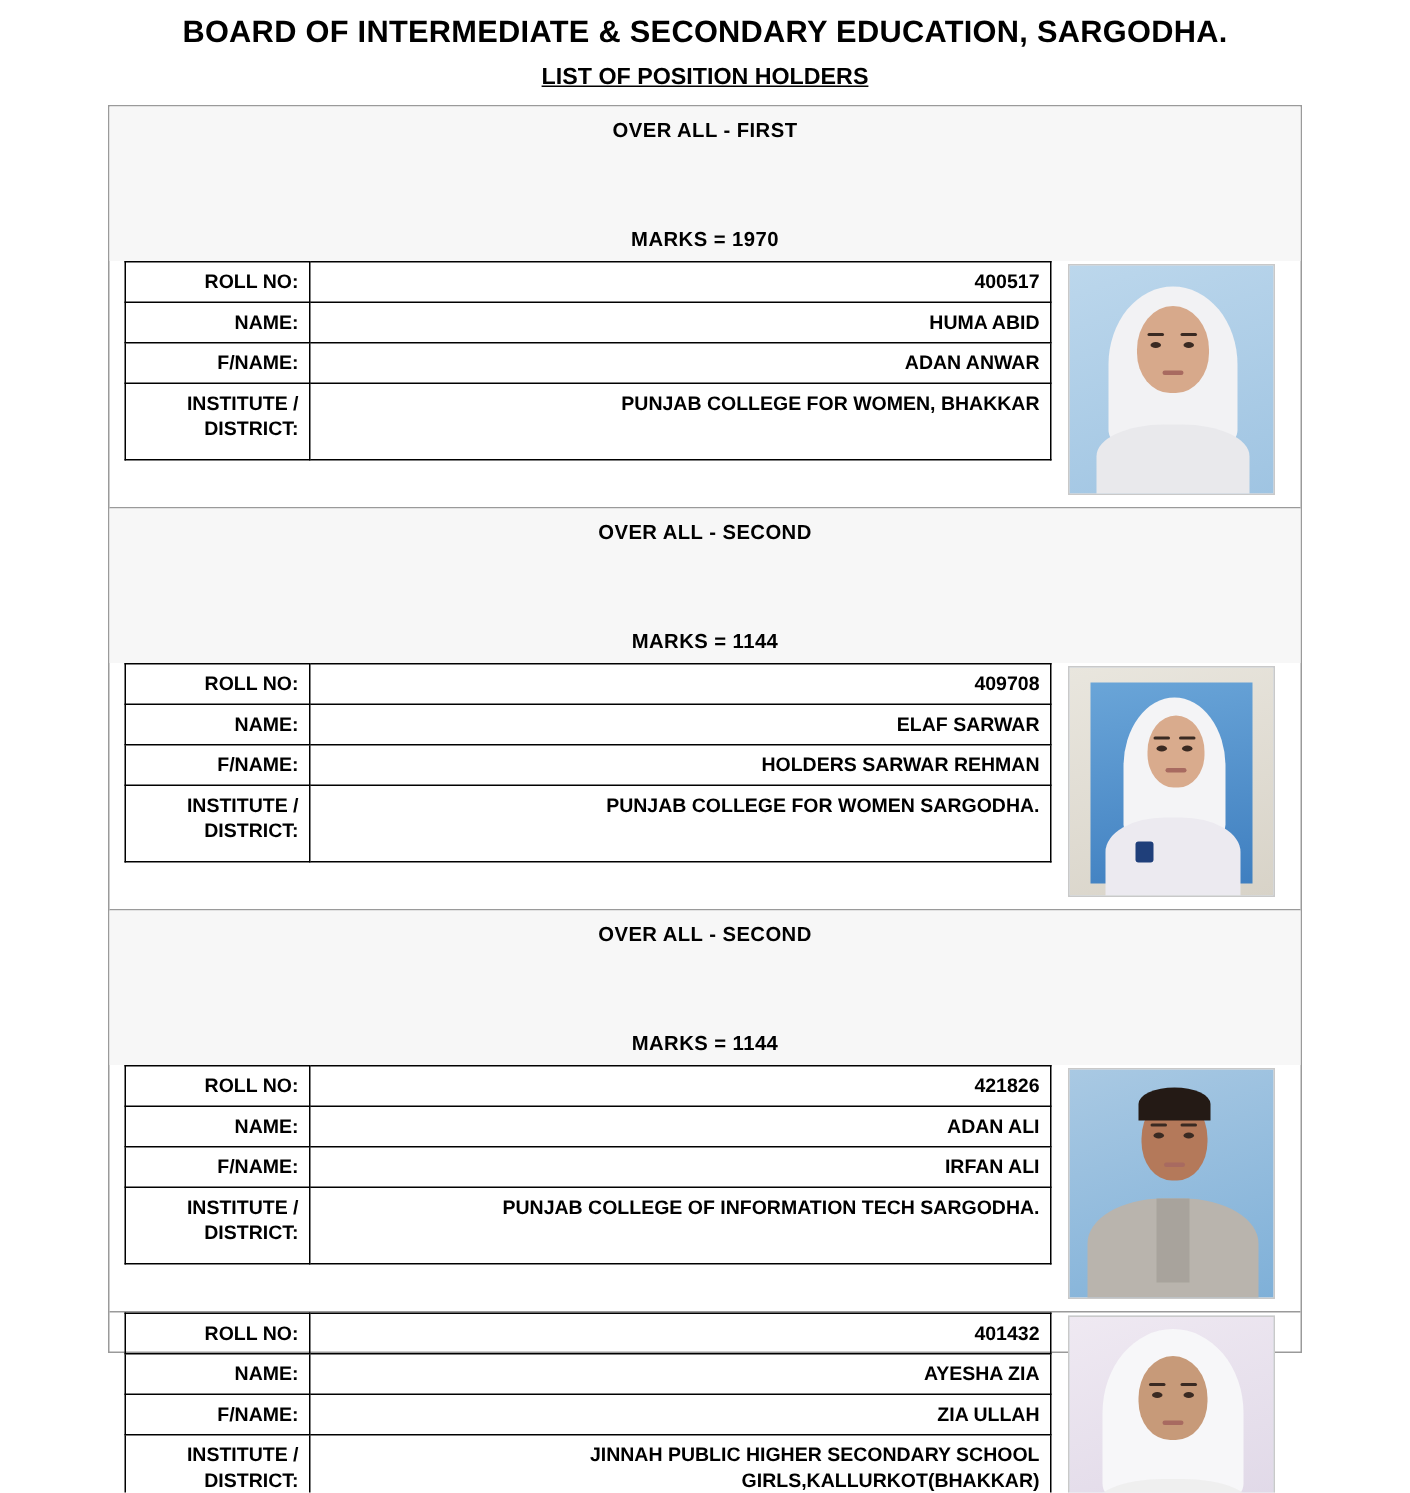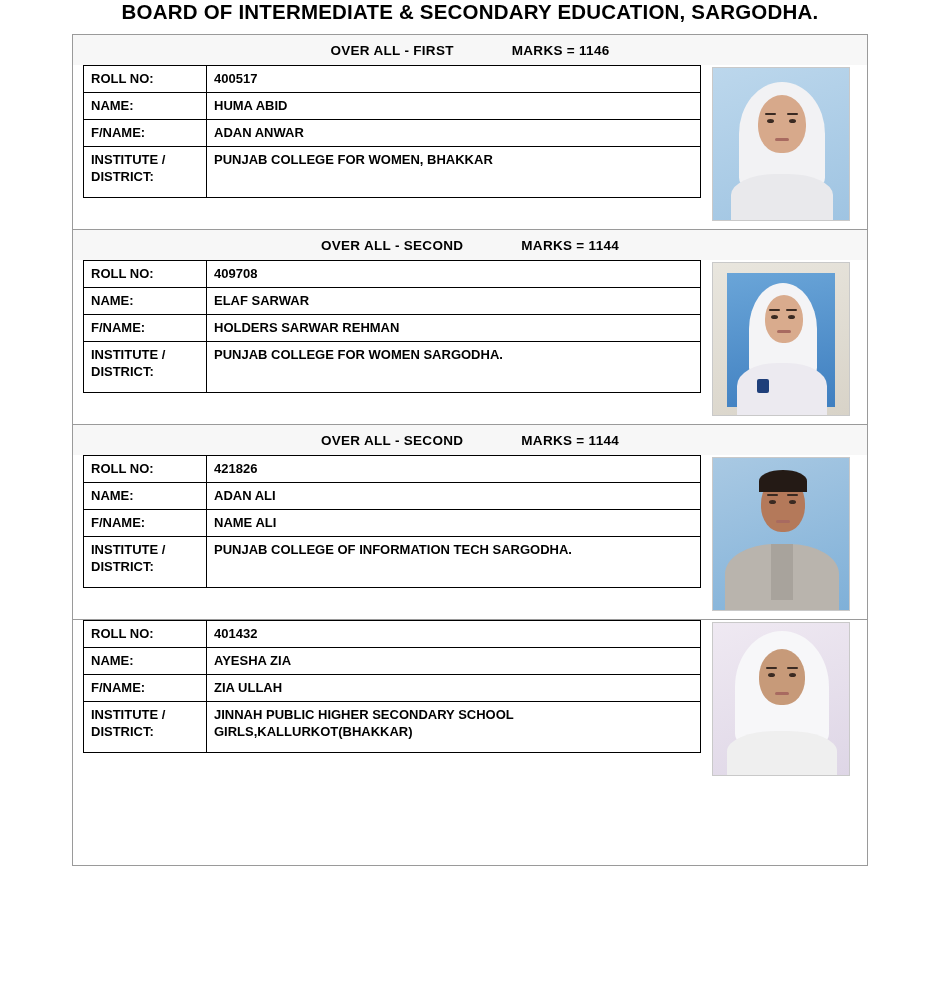--- a/index.html
+++ b/index.html
@@ -15,20 +15,21 @@
     -webkit-font-smoothing: antialiased;
   }
   .page {
     width: 940px;
     height: 995px;
     position: relative;
     background: #ffffff;
     box-sizing: border-box;
   }
   .header {
+    padding-top: 10px;
     text-align: center;
   }
   .board-title {
     font-size: 20.5px;
     font-weight: bold;
     letter-spacing: 0.2px;
     line-height: 1.2;
   }
   .exam-line {
     font-size: 15.5px;
@@ -65,31 +66,33 @@
   .position-bar {
     display: flex;
     justify-content: center;
     align-items: center;
     gap: 58px;
     font-size: 13.5px;
     font-weight: bold;
     letter-spacing: 0.3px;
     padding: 8px 0 7px 0;
     background: #f7f7f7;
+    flex-direction: column;
   }
   .block-body {
     display: flex;
     align-items: flex-start;
     padding: 0 0 8px 0;
   }
   .info-table {
     border-collapse: collapse;
     margin-left: 10px;
     width: 618px;
     table-layout: fixed;
+    text-align: right;
   }
   .info-table td {
     border: 1px solid #000000;
     font-size: 13px;
     font-weight: bold;
     padding: 5px 7px 5px 7px;
     vertical-align: top;
     line-height: 1.25;
   }
   .info-table td.label {
@@ -151,28 +154,29 @@
   }
   .footer-space { height: 10px; }
 </style>
 </head>
 <body>
 
 <div class="page">
 
   <div class="header">
     <div class="board-title">BOARD OF INTERMEDIATE &amp; SECONDARY EDUCATION, SARGODHA.</div>
+    <div><span class="list-title">LIST OF POSITION HOLDERS</span></div>
   </div>
 
   <div class="outer-frame">
 
     <div class="block">
       <div class="position-bar">
         <span>OVER ALL - FIRST</span>
-        <span>MARKS = 1146</span>
+        <span>MARKS = 1970</span>
       </div>
       <div class="block-body">
         <table class="info-table">
           <tbody>
               <tr>
             <td class="label">ROLL NO:</td>
             <td>400517</td>
           </tr>
           <tr>
             <td class="label">NAME:</td>
@@ -265,21 +269,21 @@
               <tr>
             <td class="label">ROLL NO:</td>
             <td>421826</td>
           </tr>
           <tr>
             <td class="label">NAME:</td>
             <td>ADAN ALI</td>
           </tr>
           <tr>
             <td class="label">F/NAME:</td>
-            <td>NAME ALI</td>
+            <td>IRFAN ALI</td>
           </tr>
           <tr class="tall">
             <td class="label">INSTITUTE /
 DISTRICT:</td>
             <td>PUNJAB COLLEGE OF INFORMATION TECH SARGODHA.</td>
           </tr>
         </tbody>
           </table>
         <div class="photo-wrap">
           <div class="photo">

